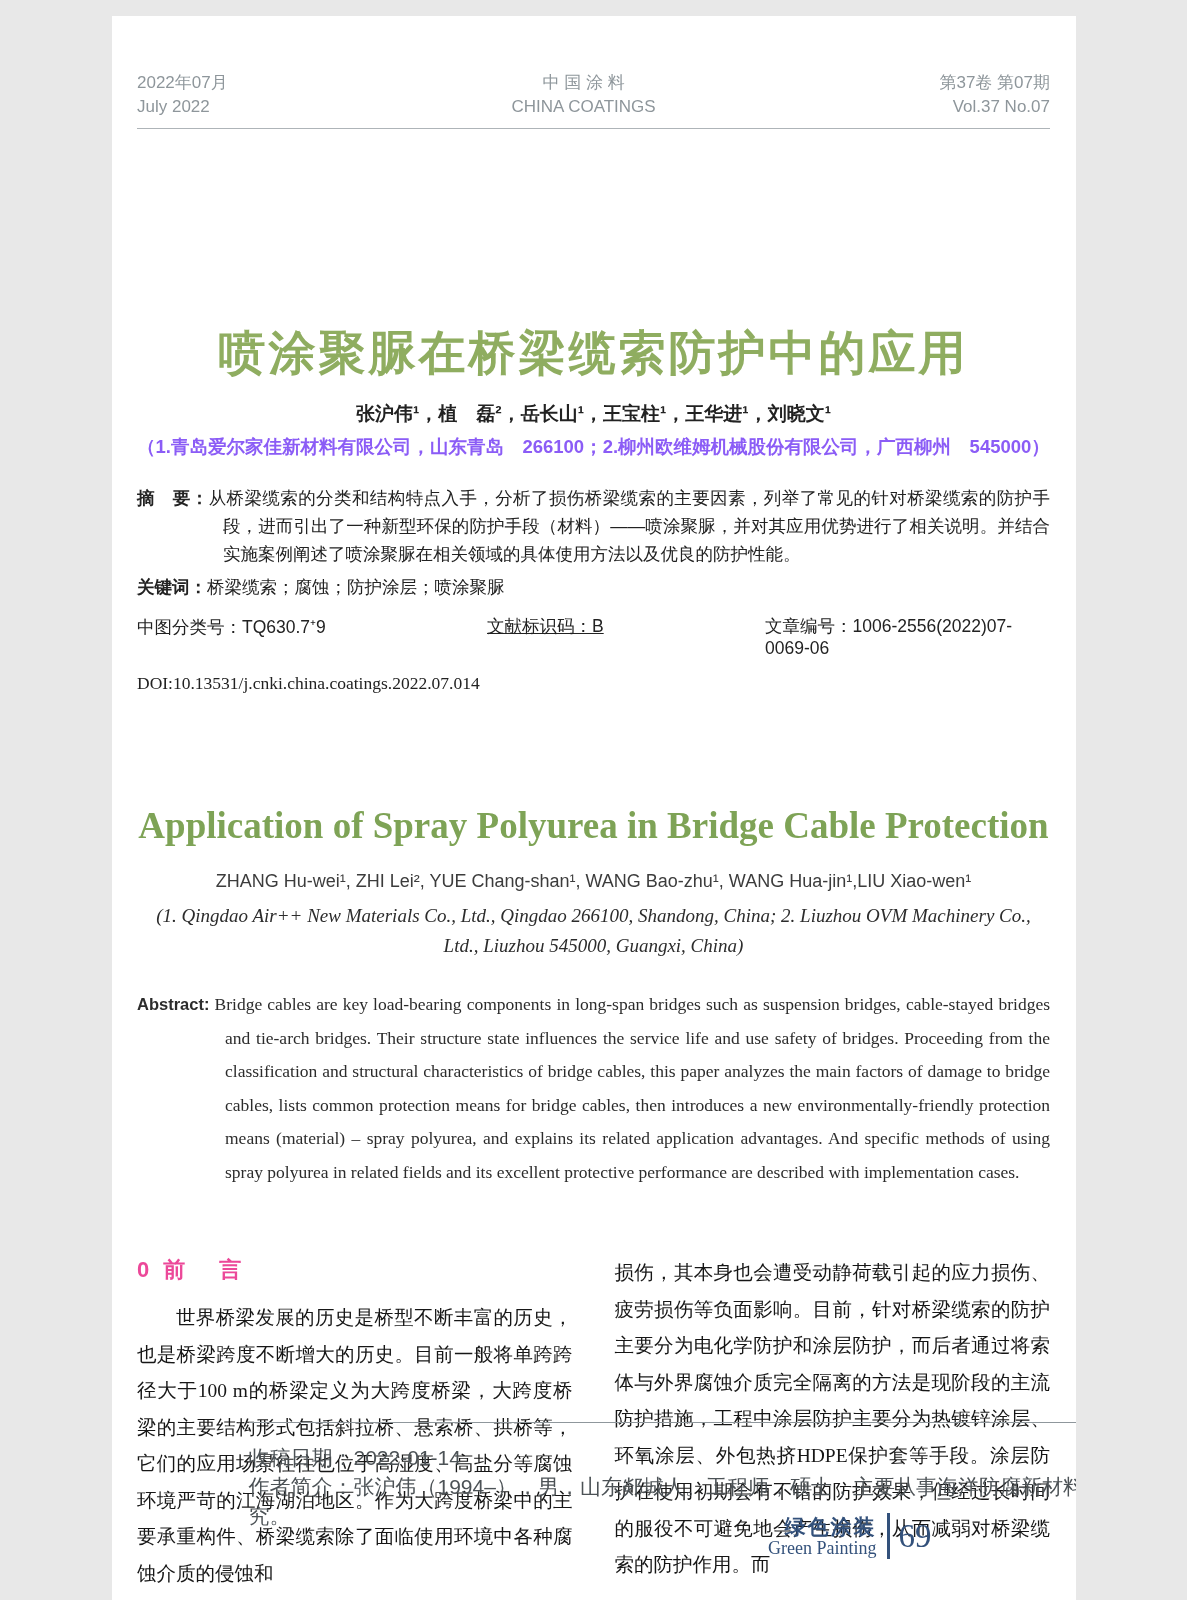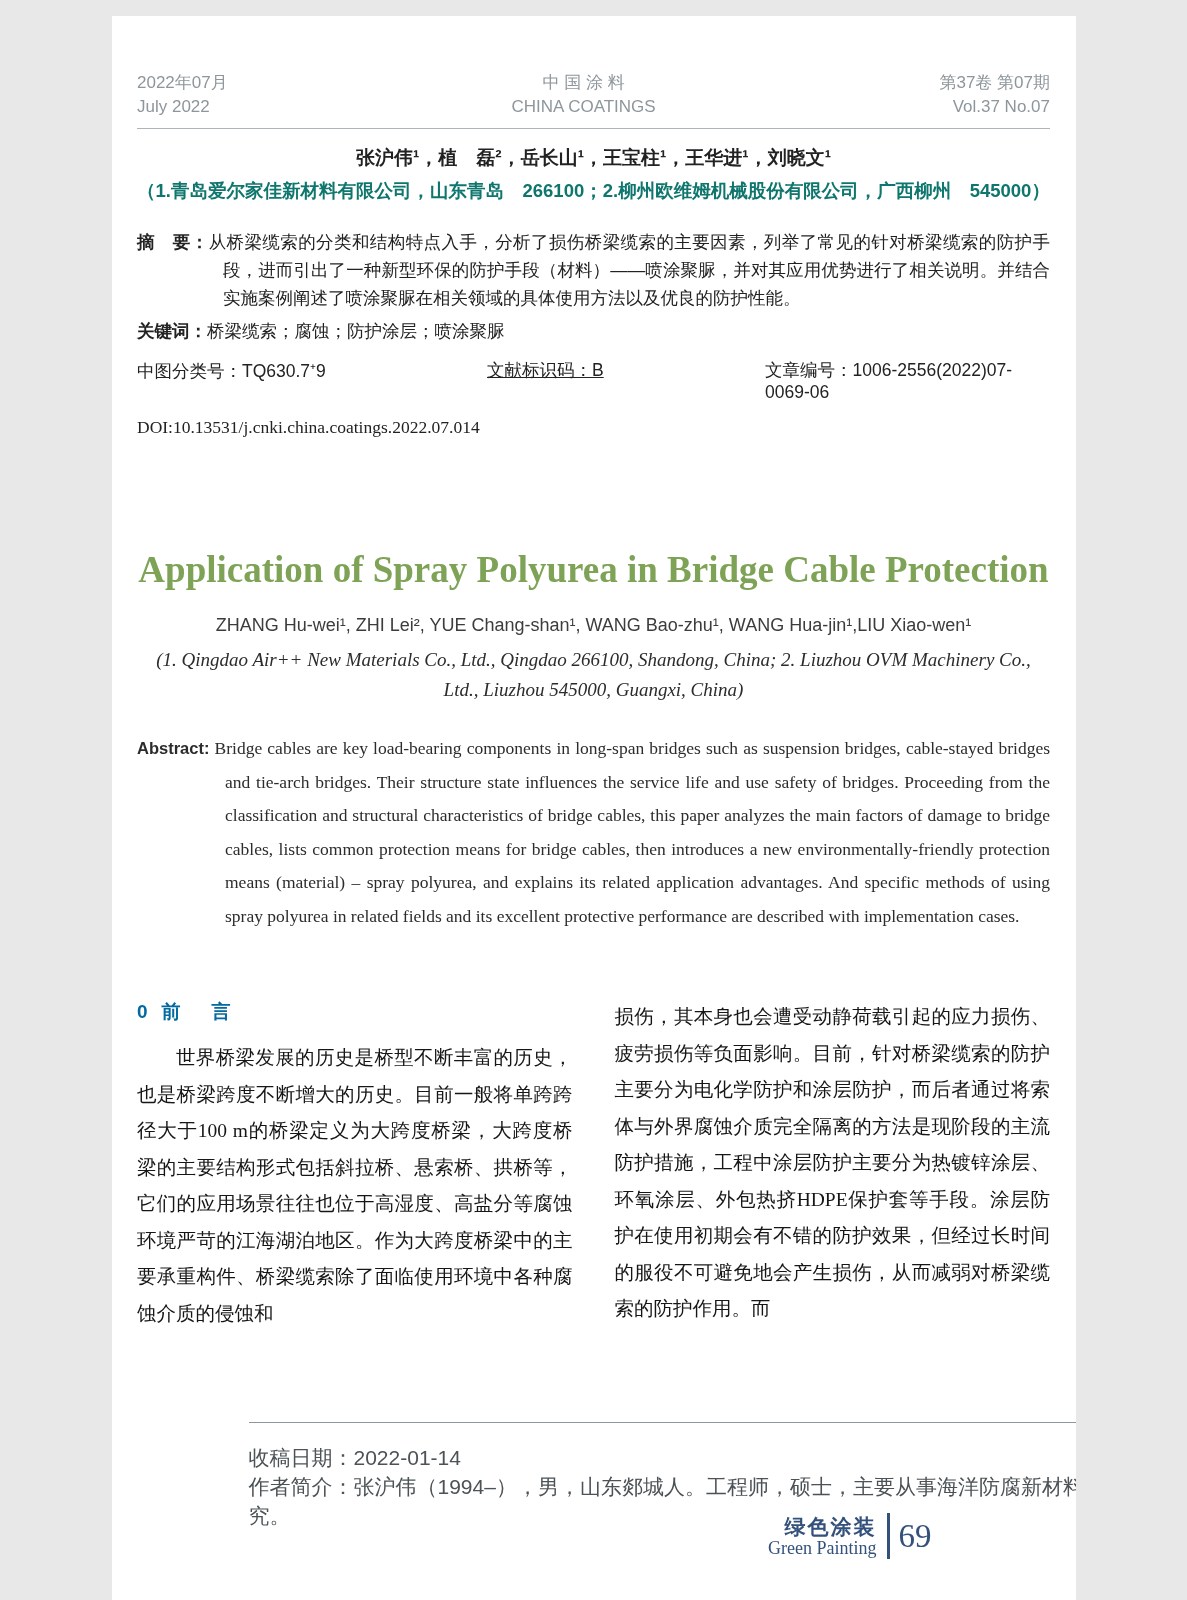--- a/index.html
+++ b/index.html
@@ -42,24 +42,24 @@
   }
   .authors-cn {
     margin-top: 16px;
     text-align: center;
     font-size: 19px;
     font-weight: 700;
     color: #222;
   }
   .affil-cn {
     margin-top: 7px;
-    text-align: center;
+    text-align: left;
     font-size: 18.5px;
     font-weight: 700;
-    color: #0f766e;
+    color: #8b5cf6;
   }
 
   
   .abstract-cn {
     margin-top: 25px;
     font-size: 17.5px;
     line-height: 28px;
     text-align: justify;
     padding-left: 86px;
     text-indent: -86px;
@@ -137,23 +137,23 @@
   .kw-en .lbl { font-weight: 700; font-family: "Liberation Sans", sans-serif; font-size: 16.5px; }
 
   
   .body-cols {
     display: flex;
     gap: 42px;
     margin-top: 66px;
   }
   .col { width: 435.5px; }
   .sec-heading {
-    color: #0369a1;
-    font-weight: 700;
-    font-size: 19px;
+    color: #ec4899;
+    font-weight: 700;
+    font-size: 22px;
     letter-spacing: 6px;
     margin-bottom: 15px;
   }
   .sec-heading .sec-num { margin-right: 14px; letter-spacing: 0; }
   .body-par {
     font-family: "Liberation Serif", serif;
     font-size: 19.5px;
     line-height: 36.5px;
     text-align: justify;
     color: #161616;
@@ -221,20 +221,21 @@
       <div class="jh-block jh-center">
         <div>中 国 涂 料</div>
         <div>CHINA COATINGS</div>
       </div>
       <div class="jh-block jh-right">
         <div>第37卷 第07期</div>
         <div>Vol.37  No.07</div>
       </div>
     </div>
 
+    <h1 class="title-cn">喷涂聚脲在桥梁缆索防护中的应用</h1>
     <div class="authors-cn">张沪伟¹，植　磊²，岳长山¹，王宝柱¹，王华进¹，刘晓文¹</div>
     <div class="affil-cn">（1.青岛爱尔家佳新材料有限公司，山东青岛　266100；2.柳州欧维姆机械股份有限公司，广西柳州　545000）</div>
 
     <p class="abstract-cn"><span class="lbl">摘　要：</span><span>从桥梁缆索的分类和结构特点入手，分析了损伤桥梁缆索的主要因素，列举了常见的针对桥梁缆索的防护手段，进而引出了一种新型环保的防护手段（材料）——喷涂聚脲，并对其应用优势进行了相关说明。并结合实施案例阐述了喷涂聚脲在相关领域的具体使用方法以及优良的防护性能。</span></p>
 
     <p class="kw-cn"><span class="lbl">关键词：</span><span>桥梁缆索；腐蚀；防护涂层；喷涂聚脲</span></p>
 
     <div class="meta-row">
       <div class="m1"><span>中图分类号：</span><span>TQ630.7⁺9</span></div>
       <div class="m2"><span>文献标识码：</span><span>B</span></div>

